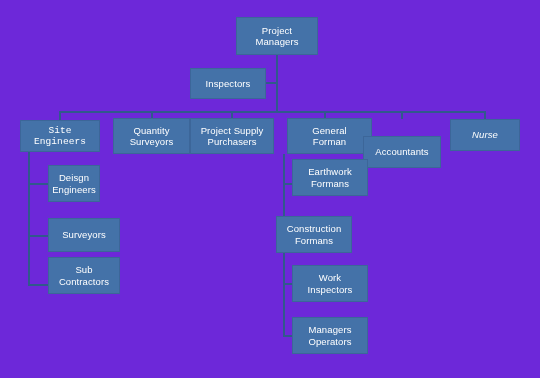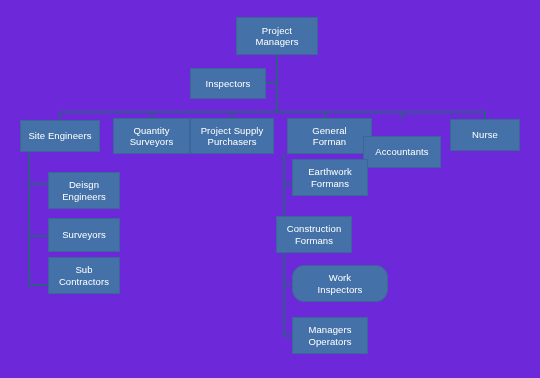--- a/index.html
+++ b/index.html
@@ -71,61 +71,61 @@
   <div class="conn conn-h" style="left: 283px; top: 283px; width: 9px; background: rgb(49, 89, 140);"></div>
   <div class="conn conn-h" style="left: 283px; top: 335px; width: 9px; background: rgb(49, 89, 140);"></div>
 
   <div class="node" style="left: 236px; top: 17px; width: 82px; height: 38px; background: rgb(68, 114, 168); border-color: rgb(60, 102, 153); color: rgb(255, 255, 255);">
     <span class="node-label">Project
 Managers</span>
   </div>
   <div class="node" style="left: 190px; top: 68px; width: 76px; height: 31px; background: rgb(68, 114, 168); border-color: rgb(60, 102, 153); color: rgb(255, 255, 255);">
     <span class="node-label">Inspectors</span>
   </div>
-  <div class="node" style="left: 20px; top: 120px; width: 80px; height: 32px; background: rgb(68, 114, 168); border-color: rgb(60, 102, 153); color: rgb(255, 255, 255);">
+  <div class="node" style="left: 20px; top: 120px; width: 80px; height: 32px; background: rgb(68, 114, 168); border-color: rgb(60, 102, 153); color: rgb(255, 255, 255); font-family: Liberation Mono, monospace;">
     <span class="node-label">Site Engineers</span>
   </div>
   <div class="node" style="left: 113px; top: 118px; width: 77px; height: 36px; background: rgb(68, 114, 168); border-color: rgb(60, 102, 153); color: rgb(255, 255, 255);">
     <span class="node-label">Quantity
 Surveyors</span>
   </div>
   <div class="node" style="left: 190px; top: 118px; width: 84px; height: 36px; background: rgb(68, 114, 168); border-color: rgb(60, 102, 153); color: rgb(255, 255, 255); text-align: center;">
     <span class="node-label">Project Supply
 Purchasers</span>
   </div>
   <div class="node" style="left: 287px; top: 118px; width: 85px; height: 36px; background: rgb(68, 114, 168); border-color: rgb(60, 102, 153); color: rgb(255, 255, 255);">
     <span class="node-label">General
 Forman</span>
   </div>
   <div class="node" style="left: 363px; top: 136px; width: 78px; height: 32px; background: rgb(68, 114, 168); border-color: rgb(60, 102, 153); color: rgb(255, 255, 255);">
     <span class="node-label">Accountants</span>
   </div>
-  <div class="node" style="left: 450px; top: 119px; width: 70px; height: 32px; background: rgb(68, 114, 168); border-color: rgb(60, 102, 153); color: rgb(255, 255, 255);">
+  <div class="node" style="left: 450px; top: 119px; width: 70px; height: 32px; background: rgb(68, 114, 168); border-color: rgb(60, 102, 153); color: rgb(255, 255, 255); font-style: italic;">
     <span class="node-label">Nurse</span>
   </div>
-  <div class="node" style="left: 48px; top: 172px; width: 72px; height: 37px; background: rgb(68, 114, 168); border-color: rgb(60, 102, 153); color: rgb(255, 255, 255);">
+  <div class="node" style="left: 48px; top: 165px; width: 52px; height: 37px; background: rgb(68, 114, 168); border-color: rgb(60, 102, 153); color: rgb(255, 255, 255);">
     <span class="node-label">Deisgn
 Engineers</span>
   </div>
   <div class="node" style="left: 48px; top: 218px; width: 72px; height: 34px; background: rgb(68, 114, 168); border-color: rgb(60, 102, 153); color: rgb(255, 255, 255);">
     <span class="node-label">Surveyors</span>
   </div>
   <div class="node" style="left: 48px; top: 257px; width: 72px; height: 37px; background: rgb(68, 114, 168); border-color: rgb(60, 102, 153); color: rgb(255, 255, 255);">
     <span class="node-label">Sub
 Contractors</span>
   </div>
   <div class="node" style="left: 292px; top: 159px; width: 76px; height: 37px; background: rgb(68, 114, 168); border-color: rgb(60, 102, 153); color: rgb(255, 255, 255);">
     <span class="node-label">Earthwork
 Formans</span>
   </div>
   <div class="node" style="left: 276px; top: 216px; width: 76px; height: 37px; background: rgb(68, 114, 168); border-color: rgb(60, 102, 153); color: rgb(255, 255, 255);">
     <span class="node-label">Construction
 Formans</span>
   </div>
-  <div class="node" style="left: 292px; top: 265px; width: 96px; height: 37px; background: rgb(68, 114, 168); border-color: rgb(60, 102, 153); color: rgb(255, 255, 255); border-radius: 12px;">
+  <div class="node" style="left: 292px; top: 265px; width: 76px; height: 37px; background: rgb(68, 114, 168); border-color: rgb(60, 102, 153); color: rgb(255, 255, 255);">
     <span class="node-label">Work
 Inspectors</span>
   </div>
   <div class="node" style="left: 292px; top: 317px; width: 76px; height: 37px; background: rgb(68, 114, 168); border-color: rgb(60, 102, 153); color: rgb(255, 255, 255);">
     <span class="node-label">Managers
 Operators</span>
   </div>
 
 </div>
 

